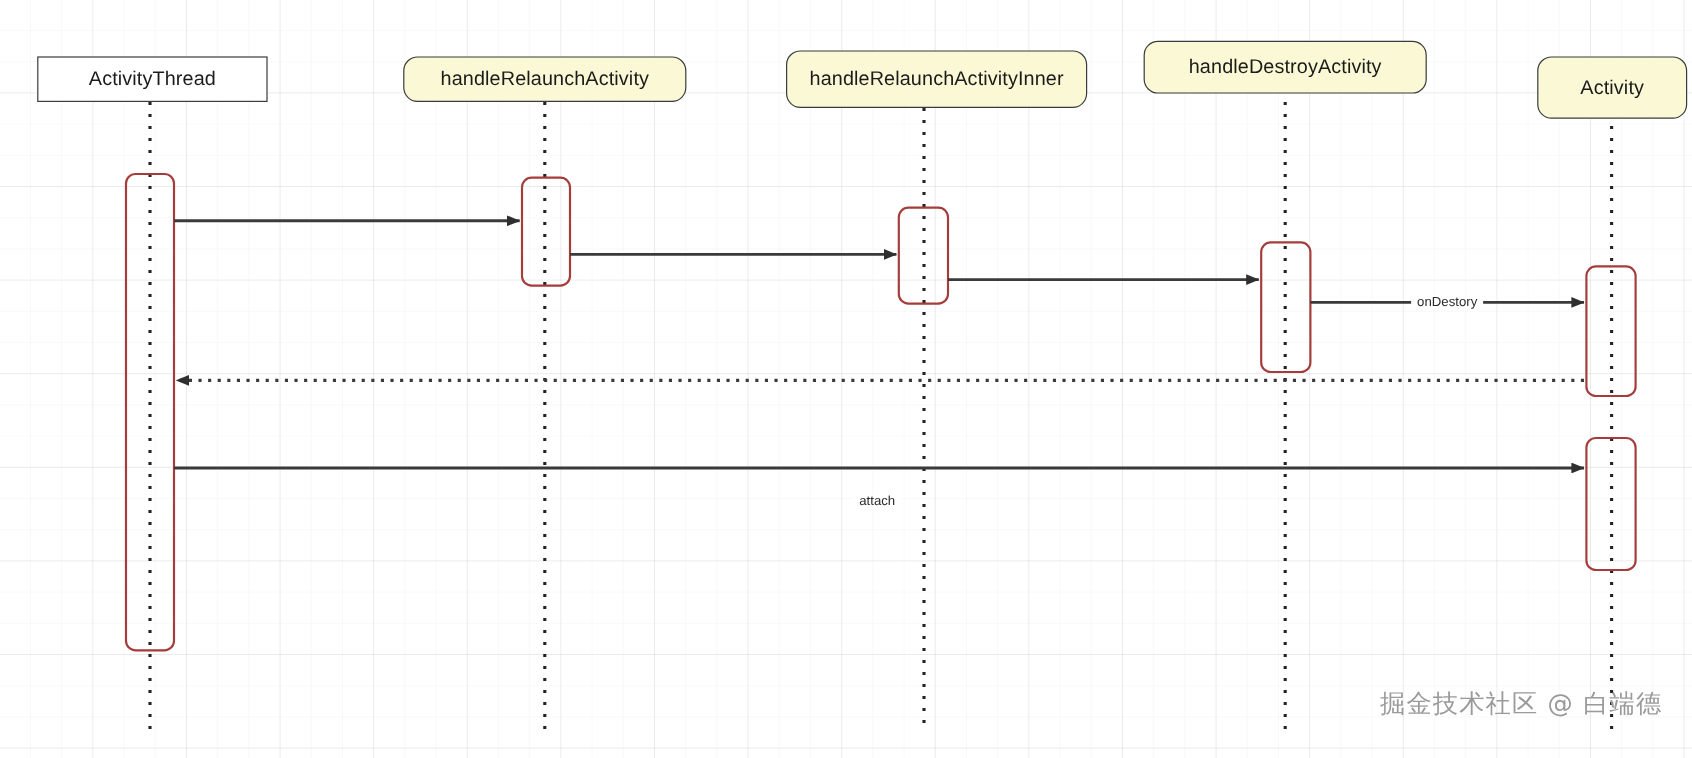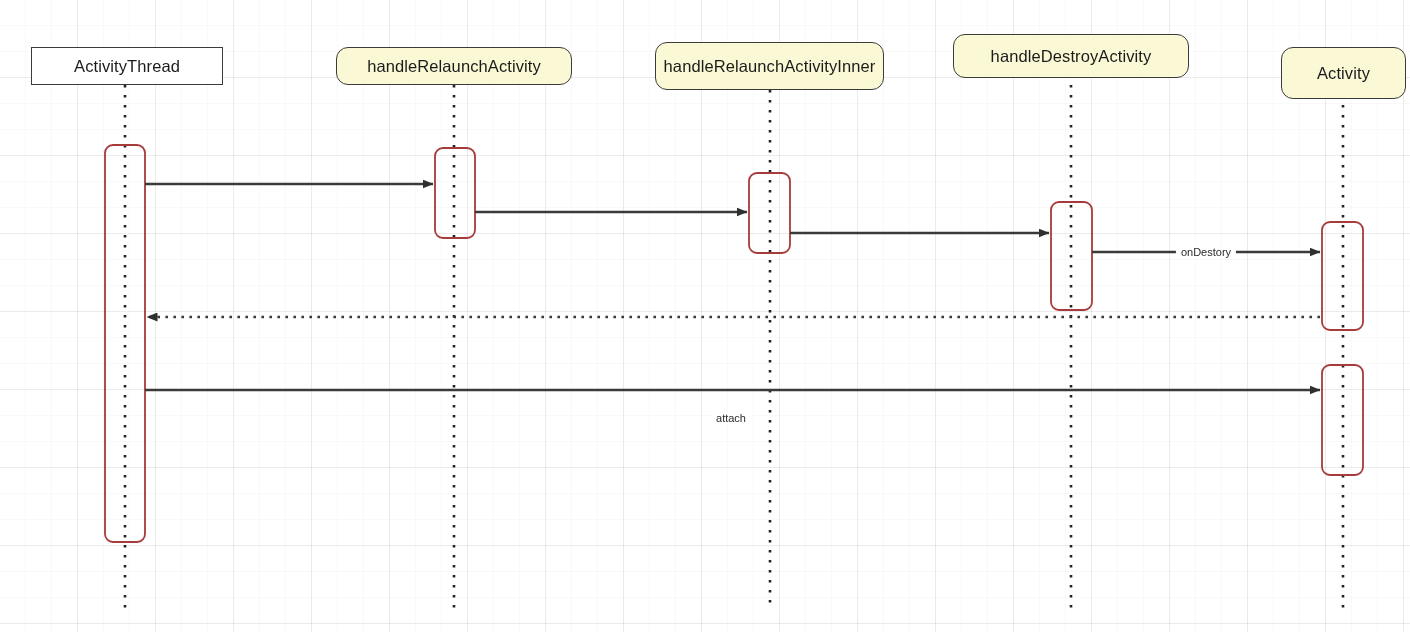--- a/index.html
+++ b/index.html
@@ -101,23 +101,24 @@
         <line x1="790" x2="1049" y1="233" y2="233" stroke="#3a3a3a" stroke-width="2.4" marker-end="url(#arrow-right)"></line>
         <line x1="1092" x2="1320" y1="252" y2="252" stroke="#3a3a3a" stroke-width="2.4" marker-end="url(#arrow-right)"></line>
         <line x1="1320" x2="147" y1="317" y2="317" stroke="#3a3a3a" stroke-width="2.6" stroke-dasharray="2.6 5.4" stroke-linecap="butt" marker-end="url(#arrow-left)"></line>
         <line x1="145" x2="1320" y1="390" y2="390" stroke="#3a3a3a" stroke-width="2.4" marker-end="url(#arrow-right)"></line>
       </g>
   </svg>
 
   <div id="participants-layer">
       <div class="participant-box fill-white" style="left: 31px; top: 47px; width: 192px; height: 38px; border-color: rgb(59, 59, 59);">ActivityThread</div>
       <div class="participant-box fill-yellow" style="left: 336px; top: 47px; width: 236px; height: 38px; border-color: rgb(59, 59, 59);">handleRelaunchActivity</div>
-      <div class="participant-box fill-yellow" style="left: 655px; top: 42px; width: 229px; height: 48px; border-color: rgb(59, 59, 59);">handleRelaunchActivityInner</div>
+      <div class="participant-box fill-yellow" style="left: 655px; top: 42px; width: 251px; height: 48px; border-color: rgb(59, 59, 59);">handleRelaunchActivityInner</div>
       <div class="participant-box fill-yellow" style="left: 953px; top: 34px; width: 236px; height: 44px; border-color: rgb(59, 59, 59);">handleDestroyActivity</div>
       <div class="participant-box fill-yellow" style="left: 1281px; top: 47px; width: 125px; height: 52px; border-color: rgb(59, 59, 59);">Activity</div>
     </div>
   <div id="labels-layer">
       <div class="msg-label" style="left: 1206px; top: 252px;">onDestory</div>
       <div class="msg-label" style="left: 731px; top: 390px; margin-top: 28px;">attach</div>
     </div>
 
+  <div class="watermark" style="left: 1150px; top: 572px; color: rgb(154, 154, 154);">掘金技术社区 @ 白端德</div>
 
 </div>
 
 </body></html>

